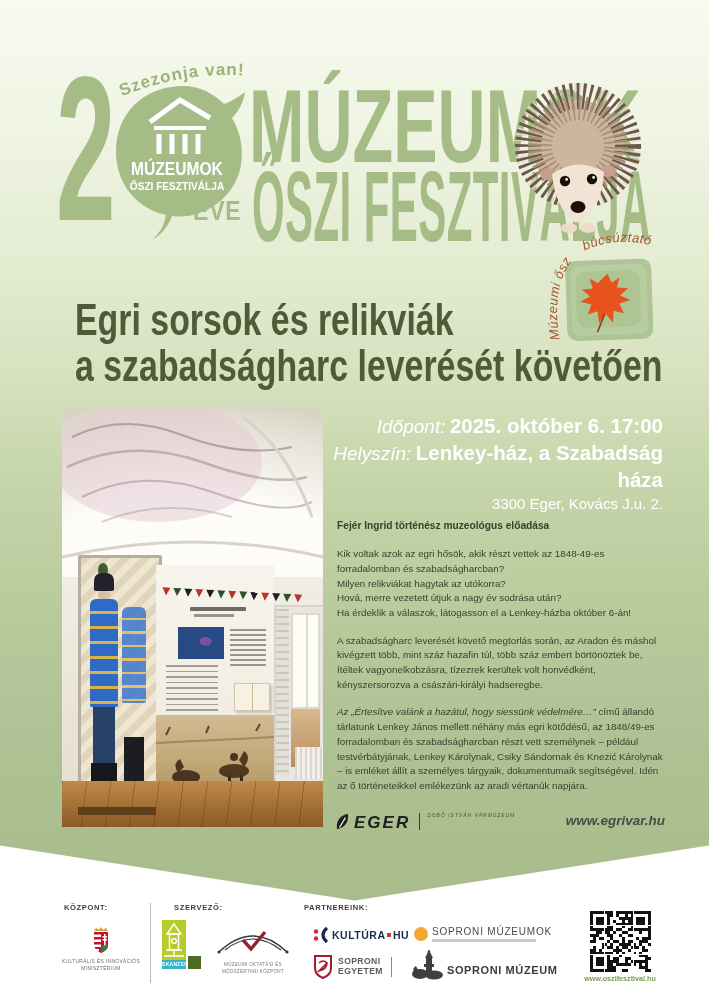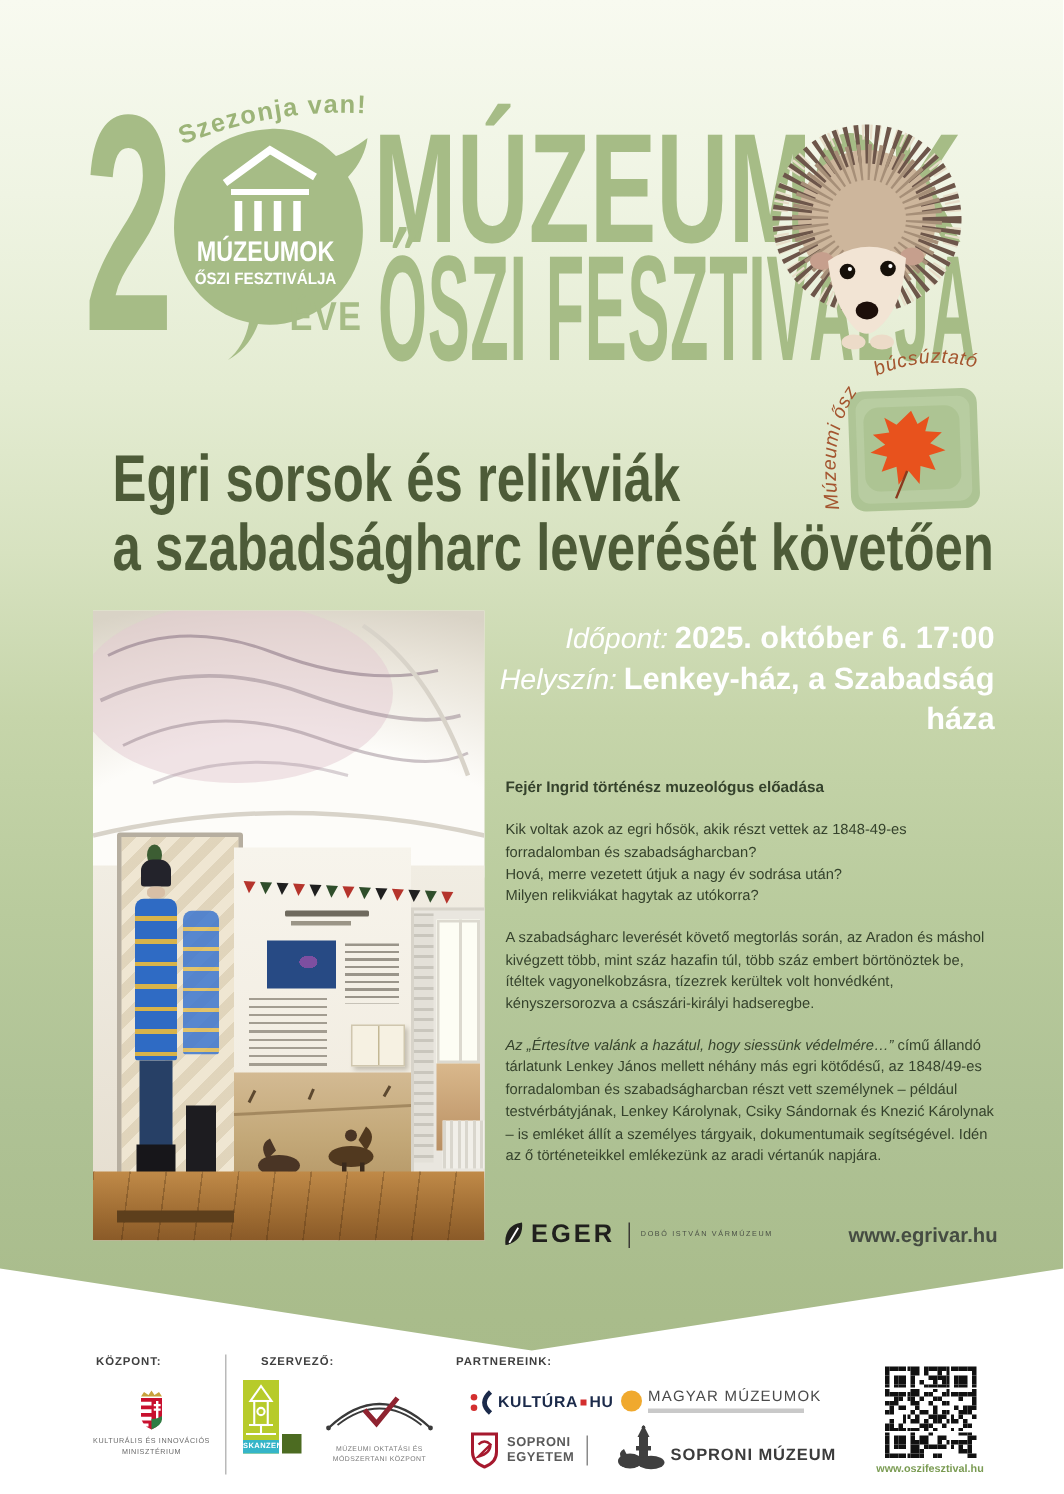--- a/index.html
+++ b/index.html
@@ -92,21 +92,21 @@
   .details{left:330px;top:412px;width:333px;text-align:right;color:#fff;line-height:1.32;}
   .d-label{font-style:italic;font-size:19px;}
   .d-value{font-weight:bold;font-size:20.5px;}
   .d-addr{font-size:15px;margin-top:1px;}
   
   .copy{left:337px;top:518px;width:328px;color:#35422c;font-size:9.8px;line-height:1.5;}
   .copy .intro{font-weight:bold;font-size:10.2px;margin-bottom:14px;}
   .copy .para{margin-top:13px;}
   .copy .it{font-style:italic;}
   
-  .egerbar{left:335px;top:813px;width:330px;display:flex;align-items:center;}
+  .egerbar{left:335px;top:813px;width:330px;display:flex;font-style:italic;}
   .eger-word{font-weight:bold;font-size:17px;letter-spacing:2px;color:#20201d;margin-left:4px;}
   .eger-div{width:1px;height:17px;background:#3a3a35;margin:0 7px 0 9px;}
   .eger-sub{font-size:4.8px;letter-spacing:1.1px;color:#494f45;}
   .eger-url{margin-left:auto;font-weight:bold;font-size:13.5px;color:#454c42;}
   
   .flabel{font-size:7.6px;font-weight:bold;color:#3f3f3f;letter-spacing:.6px;}
   .fdivider{left:150px;top:903px;width:1px;height:80px;background:#b9b9b9;}
   .ministry-text{left:48px;top:958px;width:106px;text-align:center;font-size:4.8px;color:#6a6a6a;
       letter-spacing:.4px;line-height:1.5;}
   .skanzen{left:162px;top:920px;width:24px;height:49px;background:#b7cb2a;}
@@ -276,27 +276,29 @@
 
   <div class="abs details">
     <div>
       <span class="d-label">Időpont:</span>
       <span class="d-value">2025. október 6. 17:00</span>
     </div>
     <div>
       <span class="d-label">Helyszín:</span>
       <span class="d-value">Lenkey-ház, a Szabadság háza</span>
     </div>
+    <div class="d-addr">3300 Eger, Kovács J.u. 2.</div>
   </div>
 
   <div class="abs copy">
     <div class="intro">Fejér Ingrid történész muzeológus előadása</div>
     <div>Kik voltak azok az egri hősök, akik részt vettek az 1848-49-es forradalomban és szabadságharcban?</div>
+    <div>Milyen relikviákat hagytak az utókorra?</div>
     <div>Hová, merre vezetett útjuk a nagy év sodrása után?</div>
-    <div>Milyen relikviákat hagytak az utókorra?</div>
+    <div>Ha érdeklik a válaszok, látogasson el a Lenkey-házba október 6-án!</div>
     <div class="para">A szabadságharc leverését követő megtorlás során, az Aradon és máshol kivégzett több, mint száz hazafin túl, több száz embert börtönöztek be, ítéltek vagyonelkobzásra, tízezrek kerültek volt honvédként, kényszersorozva a császári-királyi hadseregbe.</div>
     <div class="para"><span class="it">Az „Értesítve valánk a hazátul, hogy siessünk védelmére…”</span><span> című állandó tárlatunk Lenkey János mellett néhány más egri kötődésű, az 1848/49-es forradalomban és szabadságharcban részt vett személynek – például testvérbátyjának, Lenkey Károlynak, Csiky Sándornak és Knezić Károlynak – is emléket állít a személyes tárgyaik, dokumentumaik segítségével. Idén az ő történeteikkel emlékezünk az aradi vértanúk napjára.</span></div>
   </div>
 
   <div class="abs egerbar">
     <svg width="15" height="18" viewBox="0 0 15 18">
       <path fill="#20201d" d="M13 1 C5 2 1 8 2 16 C9 15 14 10 13 1 Z M6 16 L10 6"></path>
       <path stroke="#fff" stroke-width="1.2" fill="none" d="M4.5 14.5 L10.5 4.5"></path>
     </svg>
     <span class="eger-word">EGER</span>
@@ -364,21 +366,21 @@
       <path d="M14 2 Q6 9 14 16" stroke="#1b2a4a" stroke-width="3.2" fill="none"></path>
     </svg>
     <span class="kultura-word">KULTÚRA</span>
     <span class="kultura-dot"></span>
     <span class="kultura-word" style="margin-left:0">HU</span>
   </div>
 
   <div class="abs mm">
     <span class="mm-circle"></span>
     <span>
-      <div class="mm-word">MAGYAR MÚZEUMOK</div>
+      <div class="mm-word">SOPRONI MÚZEUMOK</div>
       <div class="mm-sub"></div>
     </span>
   </div>
 
   <div class="abs se">
     <svg width="20" height="26" viewBox="0 0 20 26">
       <path d="M2 2 H18 V14 Q18 21 10 24 Q2 21 2 14 Z" fill="none" stroke="#a6192e" stroke-width="2"></path>
       <path d="M6 9 q4 -4 8 0 q-4 4 -8 8 q8 -2 8 -8" stroke="#a6192e" stroke-width="1.6" fill="none"></path>
     </svg>
     <span class="se-text">

